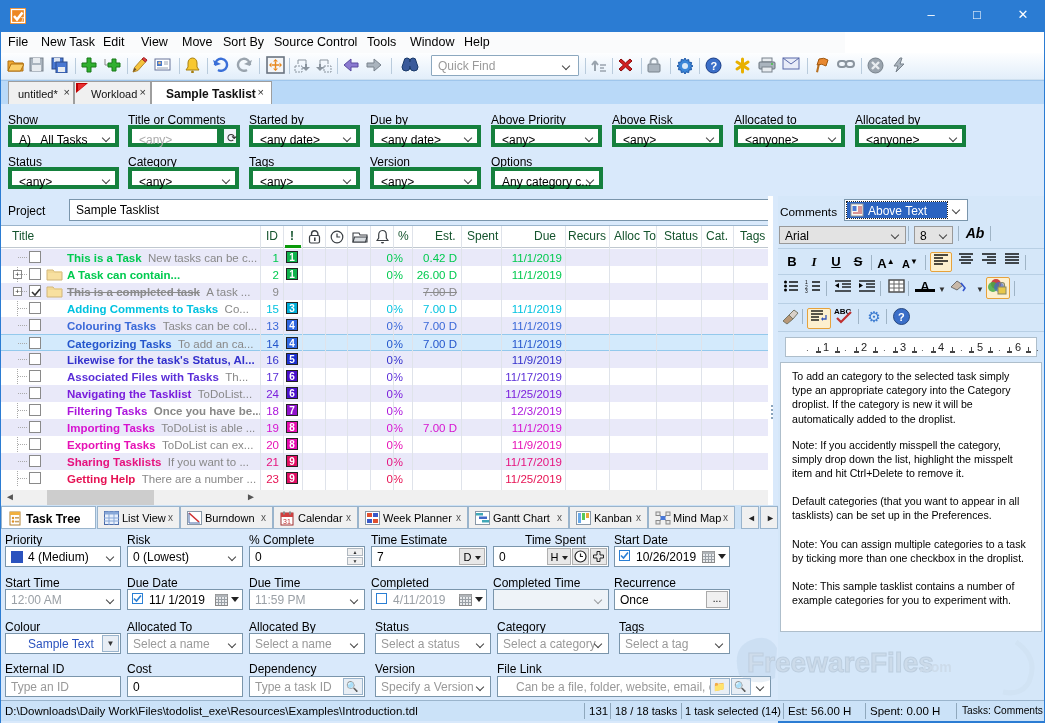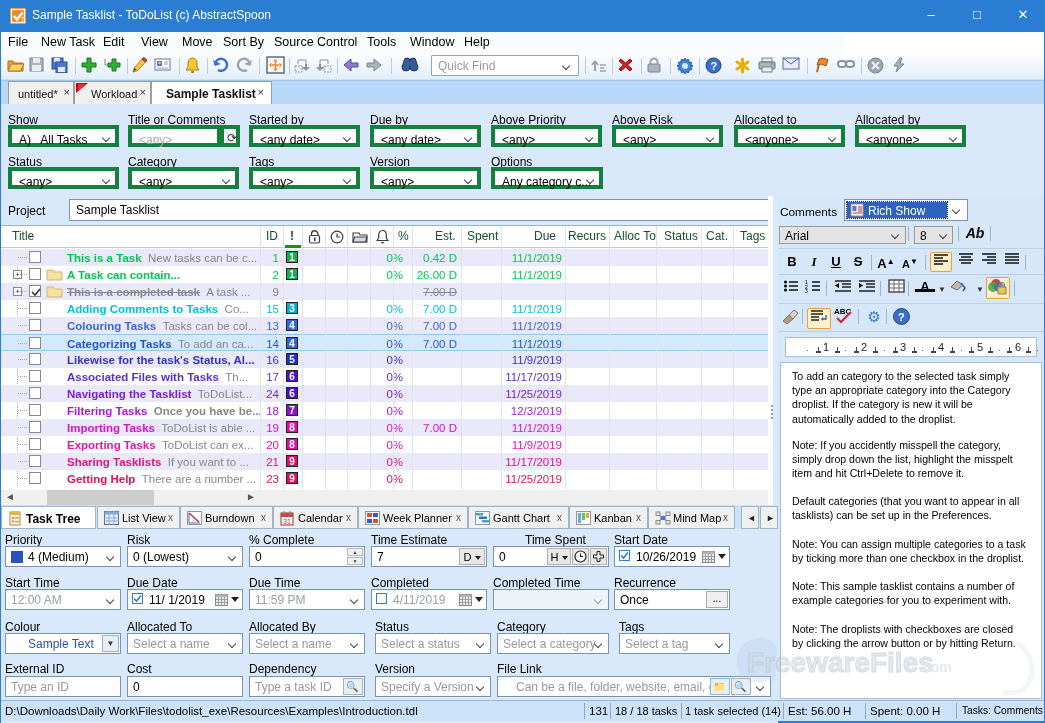--- a/index.html
+++ b/index.html
@@ -98,21 +98,20 @@
 </head>
 <body>
 <div id="win">
   <div id="titlebar">
     <svg id="appicon2" style="position:absolute;left:9px;top:8px;" width="16" height="16">
         <rect x="0" y="0" width="16" height="16" fill="#ee8822"></rect>
         <rect x="1.5" y="1.5" width="13" height="13" fill="none" stroke="#fff" stroke-width="1.3"></rect>
         <path d="M4 8 L7 11.5 L12.5 4.5" stroke="#fff" stroke-width="2.6" fill="none"></path>
         <text x="10.5" y="14" font-size="6.5" fill="#fff" font-family="Liberation Sans">7</text>
       </svg>
-    <div class="txt">Sample Tasklist - ToDoList (c) AbstractSpoon</div>
     <div class="capbtn" style="left:907px;">–</div>
     <div class="capbtn" style="left:953px;">□</div>
     <div class="capbtn" style="left:999px;">✕</div>
   </div>
   <div id="menubar">
     <span style="left:7px;">File</span>
     <span style="left:40px;">New Task</span>
     <span style="left:102px;">Edit</span>
     <span style="left:140px;">View</span>
     <span style="left:181px;">Move</span>
@@ -568,21 +567,21 @@
     </div>
   <div id="comments">
     <div style="position:absolute;left:2px;top:9px;font-size:11.8px;">Comments</div>
     <div style="position:absolute;left:66px;top:3px;width:124px;height:22px;background:#fff;border:1px solid #7a95ab;">
       <div style="position:absolute;left:2px;top:2px;right:20px;bottom:2px;background:#2a63c0;outline:1px dotted #222;"></div>
       <svg style="position:absolute;left:5px;top:3px;" width="14" height="14">
           <rect x="1" y="1" width="12" height="12" fill="#f8f8f4" stroke="#999"></rect>
           <rect x="2.5" y="3" width="4" height="5" fill="#4a78d2"></rect>
           <path d="M8 4 h4 M8 6 h4 M8 8 h4 M3 10 h9" stroke="#c03030" stroke-width="1"></path>
         </svg>
-      <div style="position:absolute;left:23px;top:4px;color:#fff;font-size:12px;">Rich Show</div>
+      <div style="position:absolute;left:23px;top:4px;color:#fff;font-size:12px;">Above Text</div>
       <span class="chev" style="right:7px;top:7px;"></span>
     </div>
     <div class="ctb" style="left:1px;top:30px;width:127px;height:18px;background:#e3e3e3;border:1px solid #999;">
         <span style="position:absolute;left:5px;top:2px;">Arial</span>
         <span class="chev" style="right:6px;top:5px;"></span>
       </div>
     <div class="ctb" style="left:136px;top:30px;width:39px;height:18px;background:#e3e3e3;border:1px solid #999;">
         <span style="position:absolute;left:5px;top:2px;">8</span>
         <span class="chev" style="right:5px;top:5px;"></span>
       </div>
@@ -765,27 +764,26 @@
         <div style="position:absolute;left:183px;top:13px;width:5px;height:2px;background:#444;"></div>
         <div style="position:absolute;left:185px;top:9px;width:1px;height:4px;background:#444;"></div>
         <div style="position:absolute;left:202px;top:13px;width:5px;height:2px;background:#444;"></div>
         <div style="position:absolute;left:204px;top:9px;width:1px;height:4px;background:#444;"></div>
         <div style="position:absolute;left:221px;top:13px;width:5px;height:2px;background:#444;"></div>
         <div style="position:absolute;left:223px;top:9px;width:1px;height:4px;background:#444;"></div>
         <div style="position:absolute;left:240px;top:13px;width:5px;height:2px;background:#444;"></div>
         <div style="position:absolute;left:242px;top:9px;width:1px;height:4px;background:#444;"></div>
       </div>
 
-    <div id="ctext" style="position:absolute;left:2px;top:166px;width:262px;height:337px;background:#fff;border:1px solid #aebecb;">
+    <div id="ctext" style="position:absolute;left:2px;top:166px;width:262px;height:270px;background:#fff;border:1px solid #aebecb;">
       <div class="cpar" style="top:6px;">To add an category to the selected task simply<br>type an appropriate category into the Category<br>droplist. If the category is new it will be<br>automatically added to the droplist.</div>
       <div class="cpar" style="top:75px;">Note: If you accidently misspell the category,<br>simply drop down the list, highlight the misspelt<br>item and hit Ctrl+Delete to remove it.</div>
       <div class="cpar" style="top:131px;">Default categories (that you want to appear in all<br>tasklists) can be set up in the Preferences.</div>
       <div class="cpar" style="top:174px;">Note: You can assign multiple categories to a task<br>by ticking more than one checkbox in the droplist.</div>
       <div class="cpar" style="top:216px;">Note: This sample tasklist contains a number of<br>example categories for you to experiment with.</div>
-      <div class="cpar" style="top:259px;">Note: The droplists with checkboxes are closed<br>by clicking the arrow button or by hitting Return.</div>
     </div>
   </div>
     <div id="btabs">
     <div class="btab active" style="left:0px; width:95px;">
         <span style="position:absolute;left:6px;top:4px;"><svg width="14" height="15" viewBox="0 0 14 15">
             <rect x="2" y="1" width="10" height="13" fill="#fff" stroke="#b08030"></rect>
             <rect x="2" y="1" width="10" height="3" fill="#f0b040"></rect>
             <circle cx="5" cy="7" r="1.2" fill="#e09020"></circle>
             <rect x="7" y="6" width="4" height="1.6" fill="#c8a060"></rect>
             <circle cx="5" cy="10.5" r="1.2" fill="#e09020"></circle>

